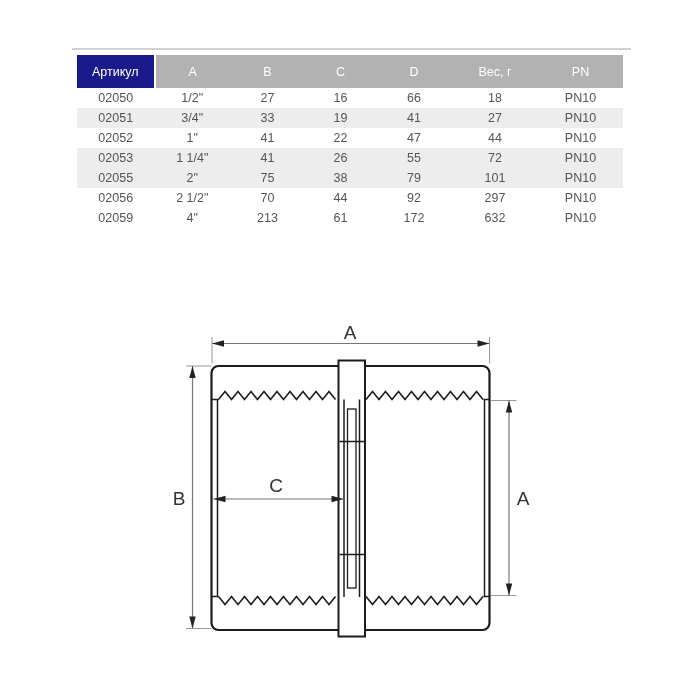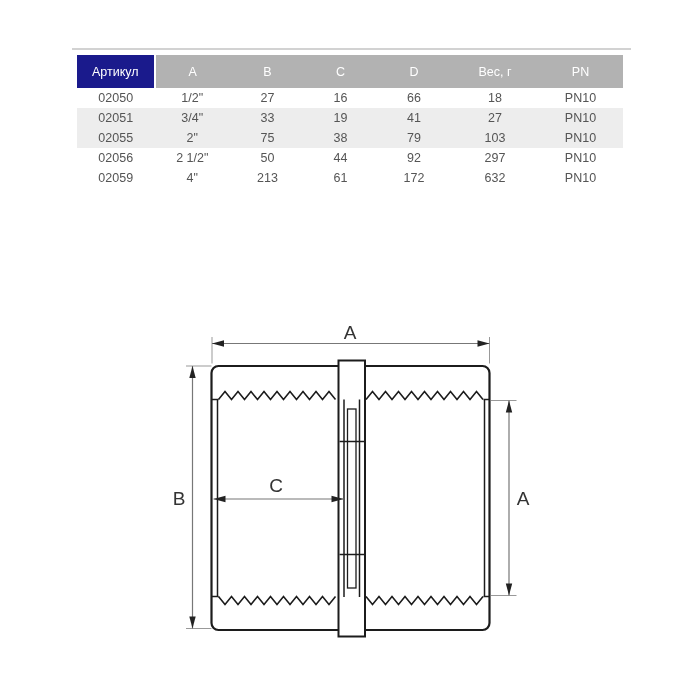--- a/index.html
+++ b/index.html
@@ -67,33 +67,51 @@
         </tr>
         <tr class="stripe">
           <td>02051</td>
           <td>3/4"</td>
           <td>33</td>
           <td>19</td>
           <td>41</td>
           <td>27</td>
           <td>PN10</td>
         </tr>
+        <tr>
+          <td>02052</td>
+          <td>1"</td>
+          <td>41</td>
+          <td>22</td>
+          <td>47</td>
+          <td>44</td>
+          <td>PN10</td>
+        </tr>
+        <tr class="stripe">
+          <td>02053</td>
+          <td>1 1/4"</td>
+          <td>41</td>
+          <td>26</td>
+          <td>55</td>
+          <td>72</td>
+          <td>PN10</td>
+        </tr>
         <tr class="stripe">
           <td>02055</td>
           <td>2"</td>
           <td>75</td>
           <td>38</td>
           <td>79</td>
-          <td>103</td>
+          <td>101</td>
           <td>PN10</td>
         </tr>
         <tr>
           <td>02056</td>
           <td>2 1/2"</td>
-          <td>50</td>
+          <td>70</td>
           <td>44</td>
           <td>92</td>
           <td>297</td>
           <td>PN10</td>
         </tr>
         <tr>
           <td>02059</td>
           <td>4"</td>
           <td>213</td>
           <td>61</td>

